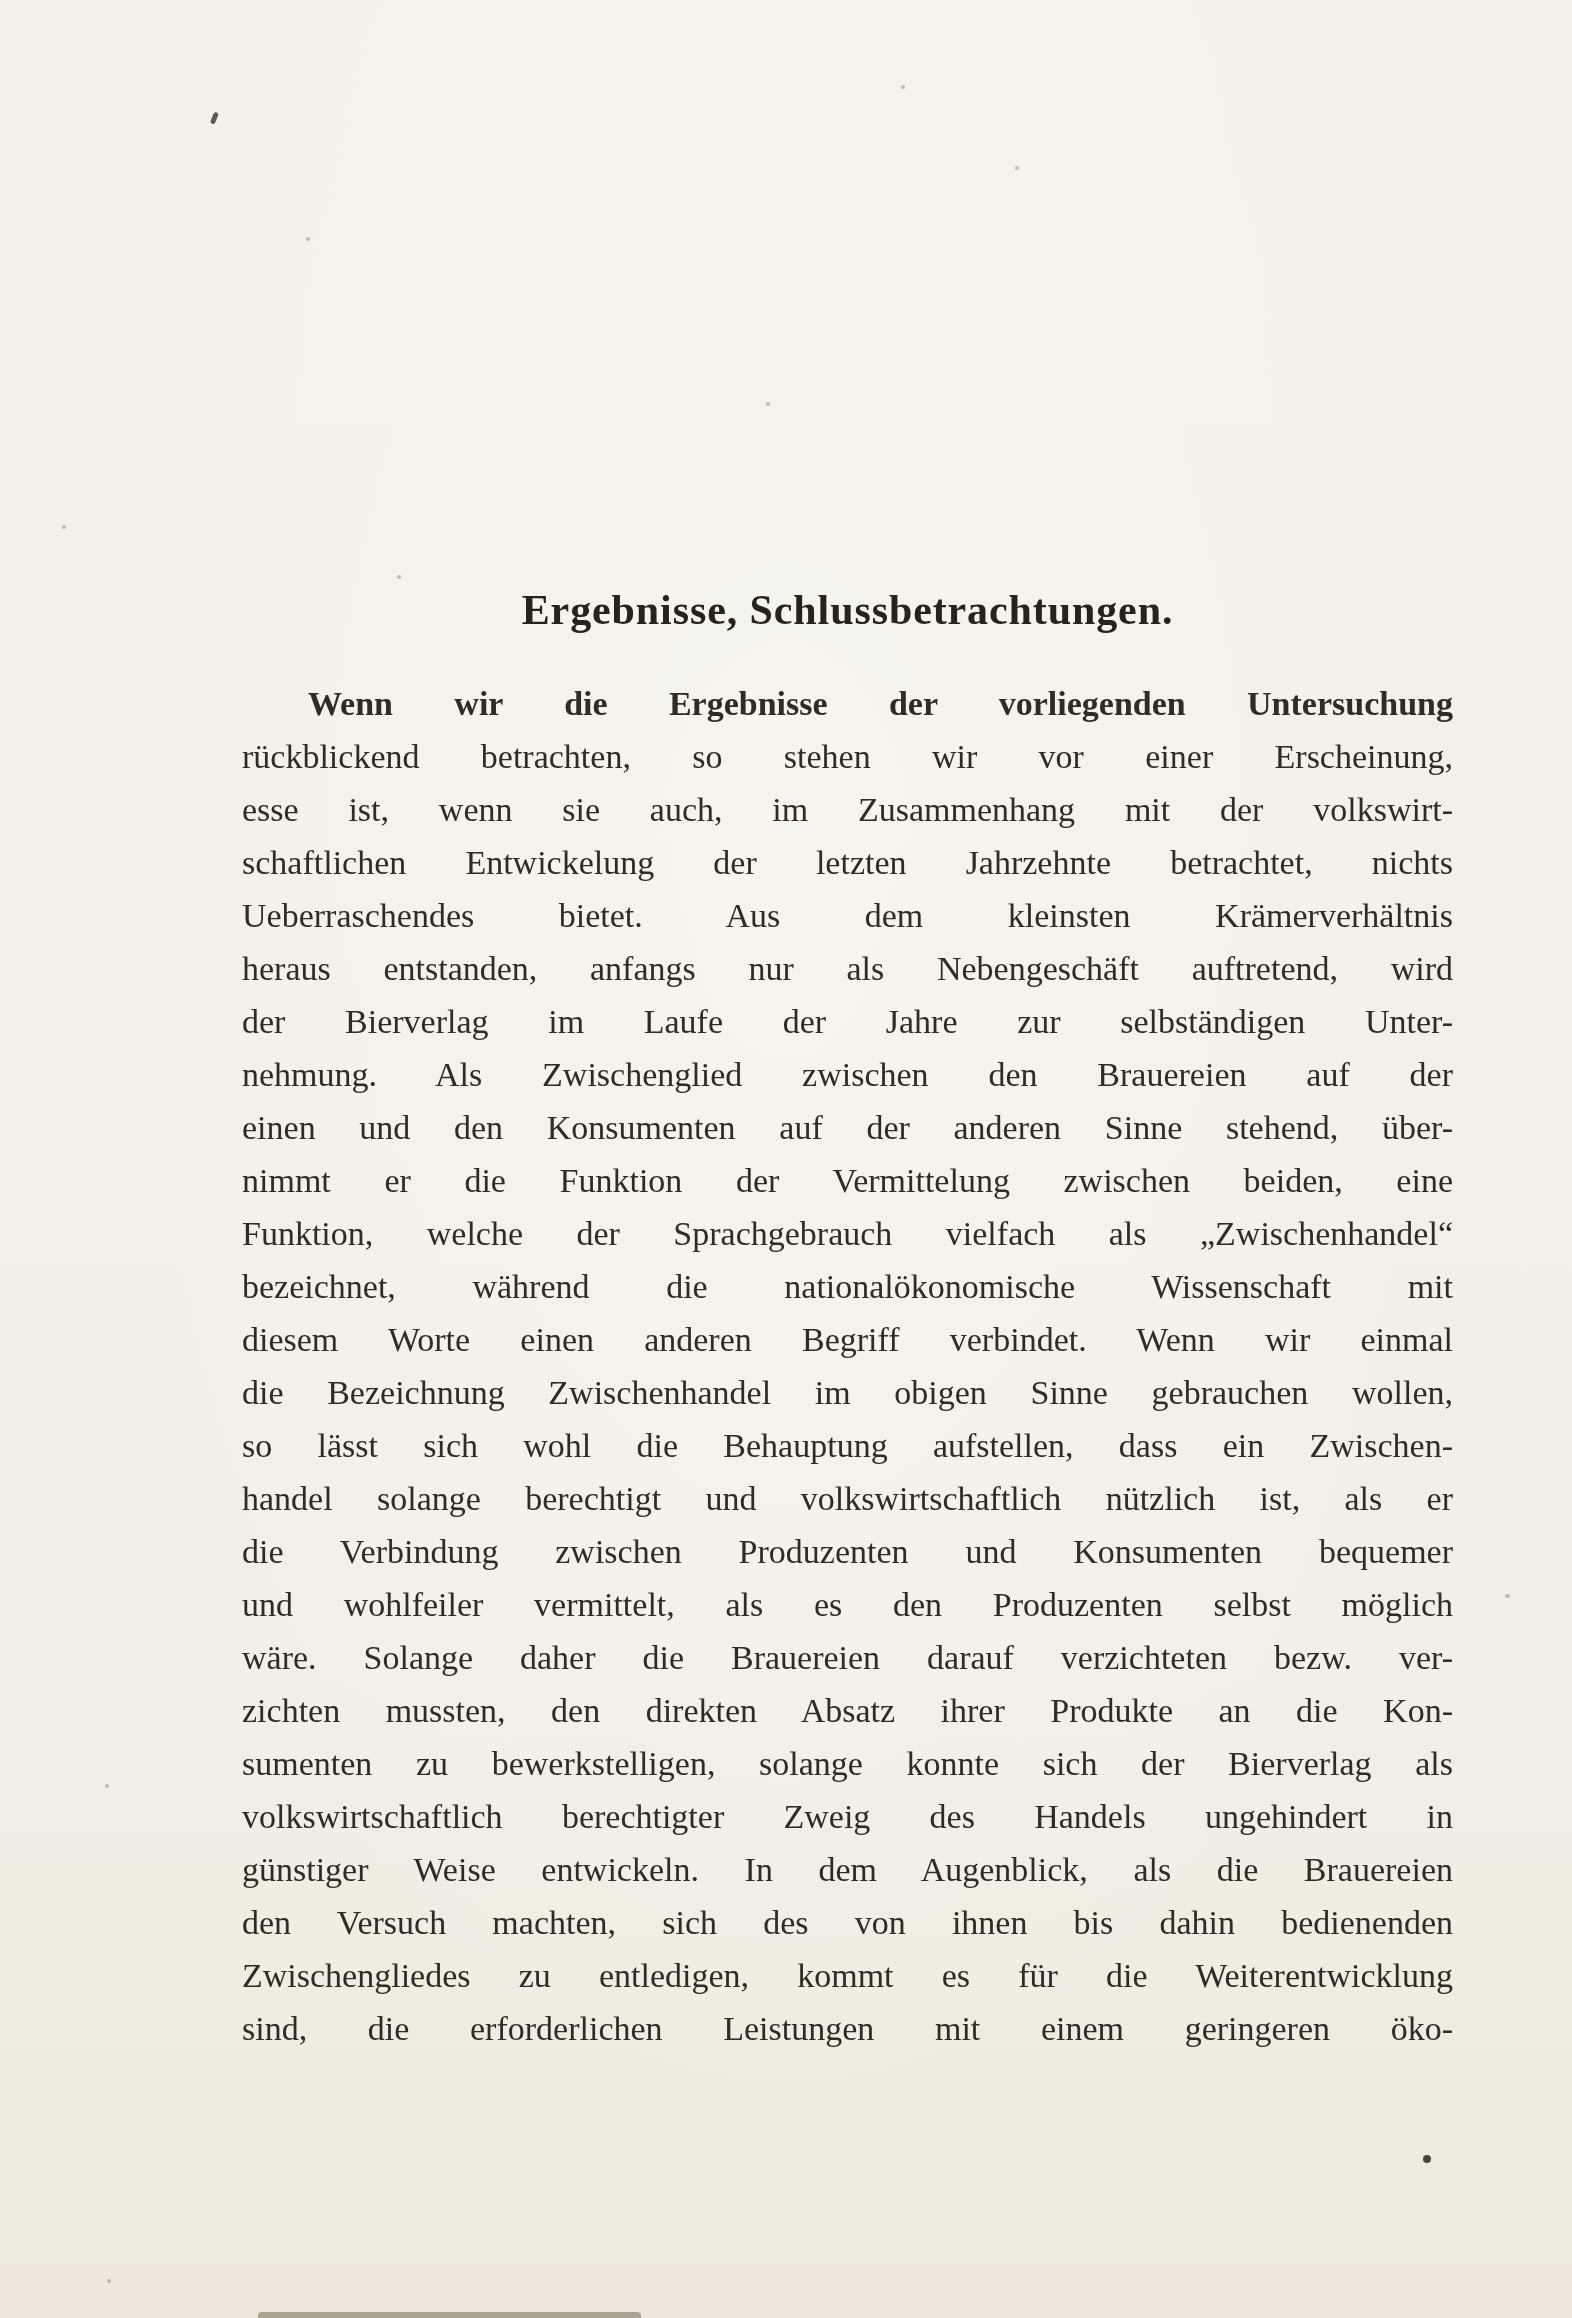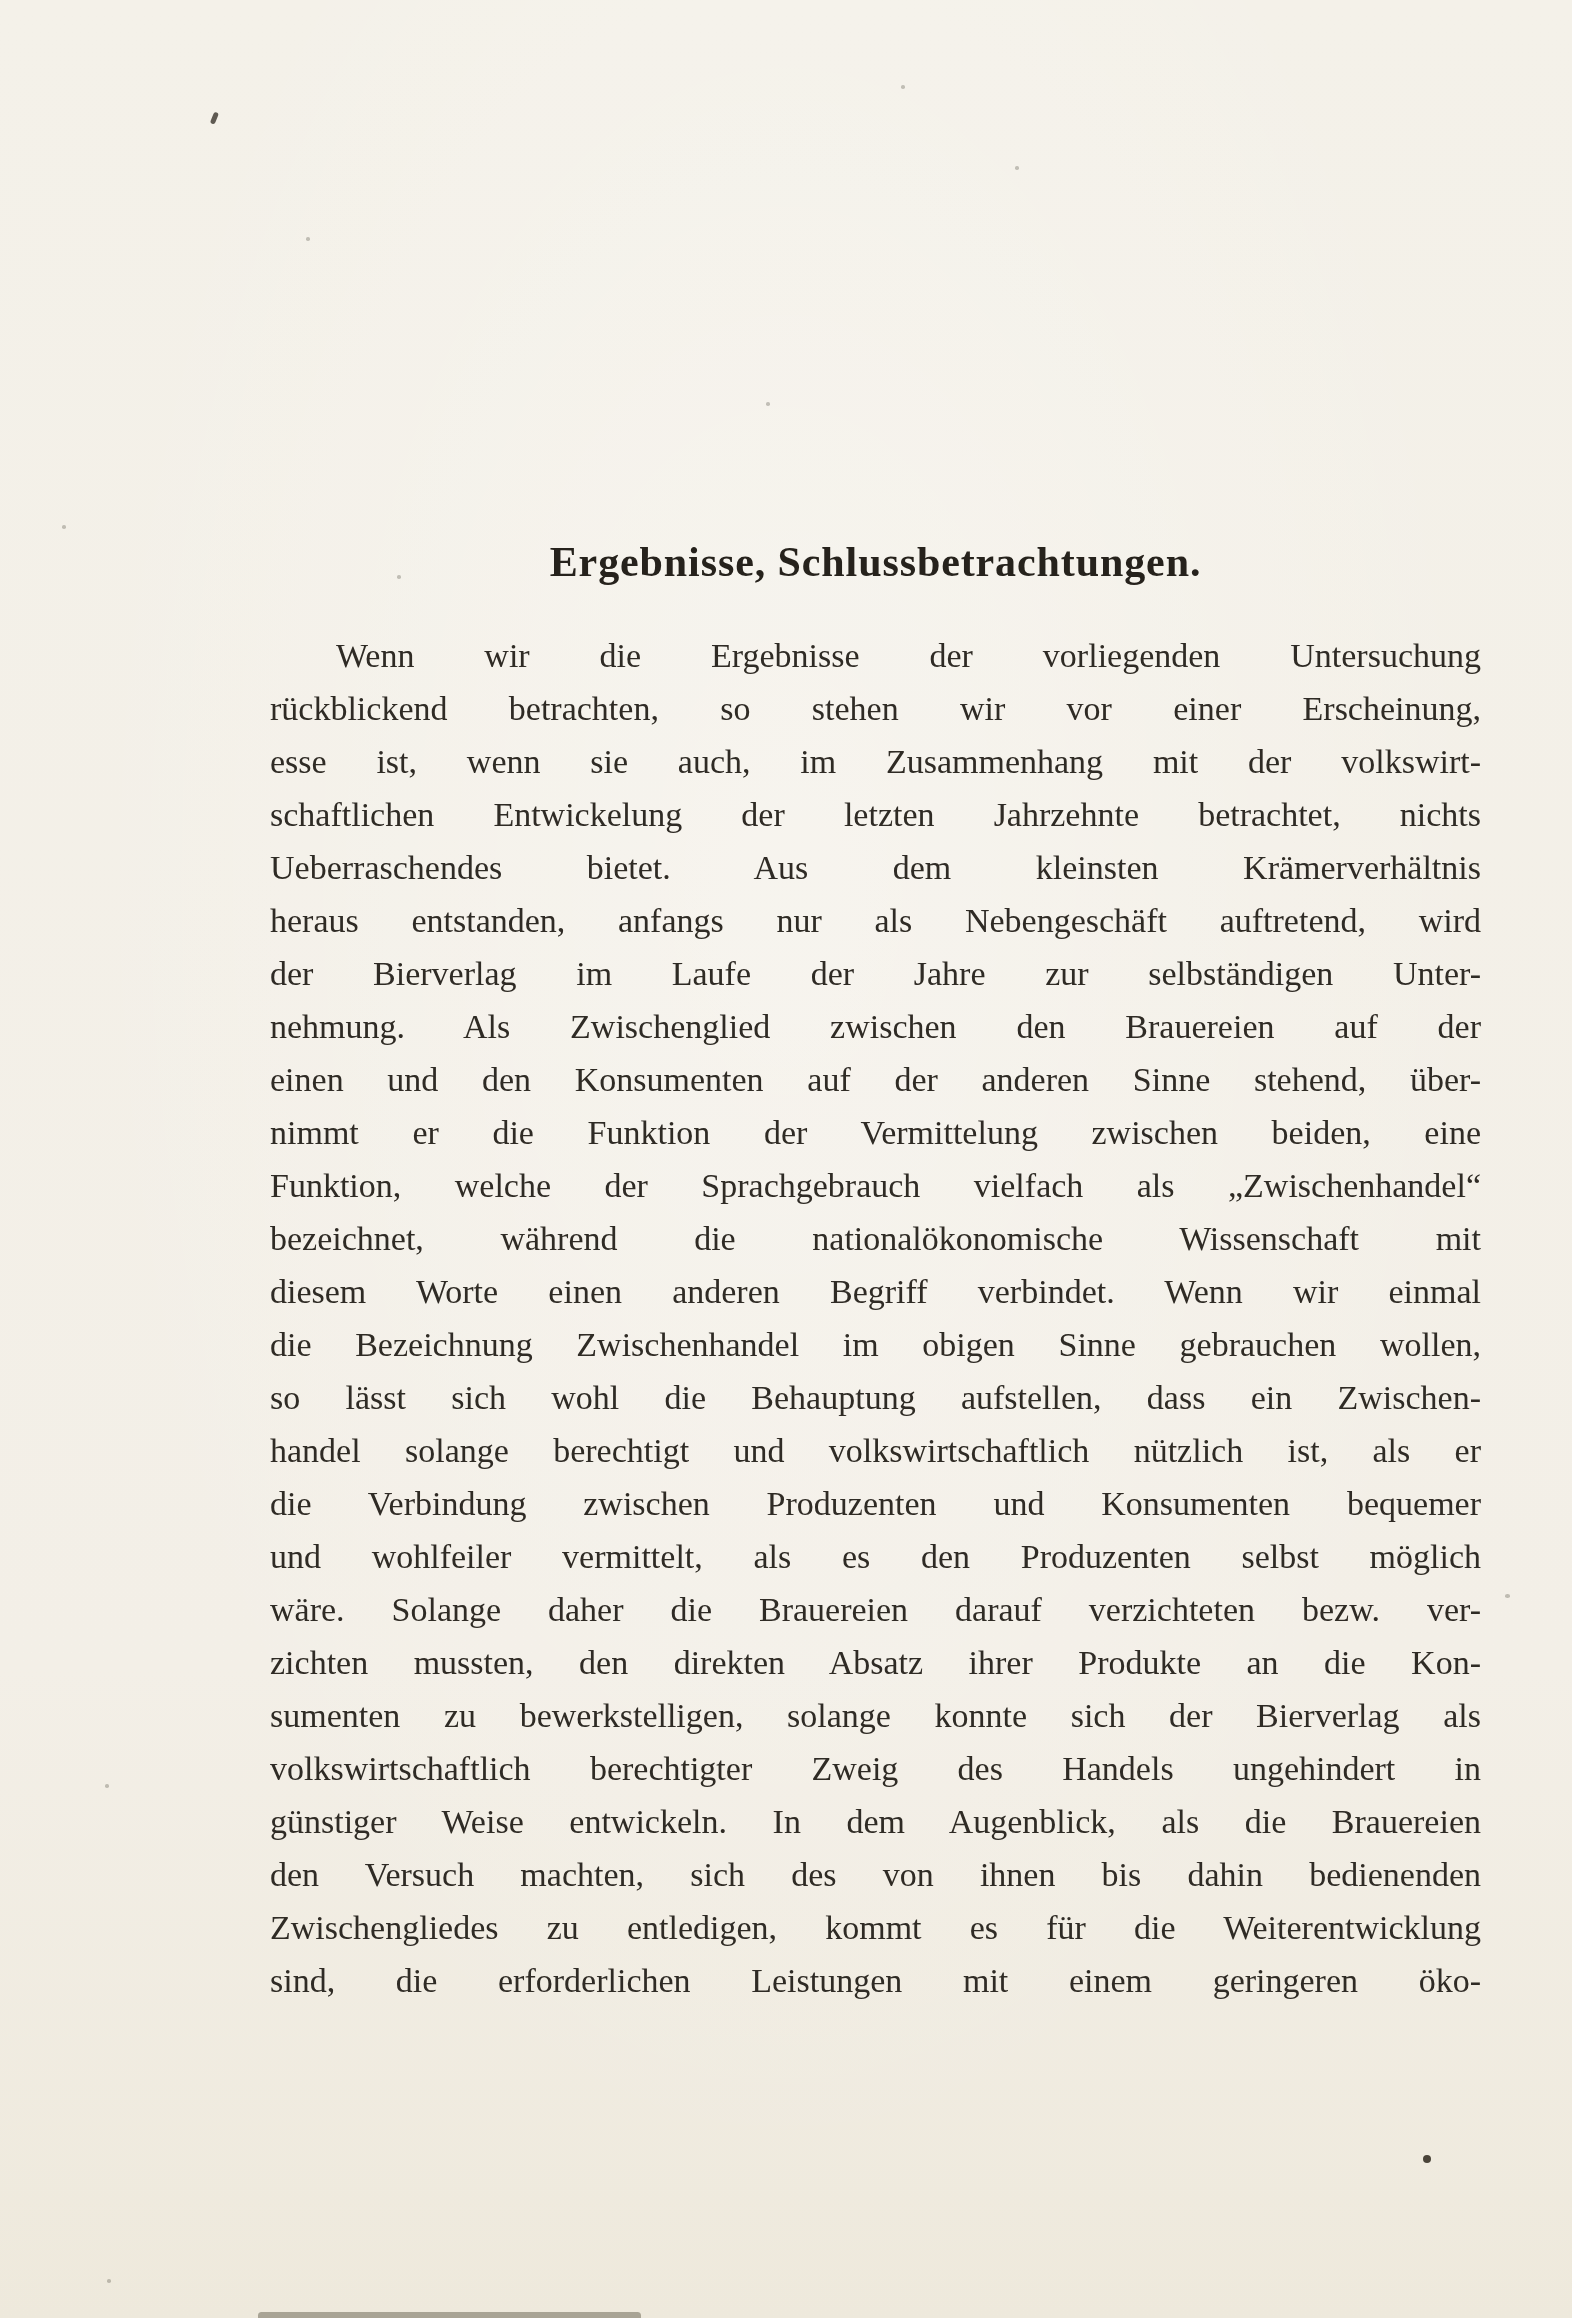--- a/index.html
+++ b/index.html
@@ -18,23 +18,22 @@
   .page {
     position: absolute;
     inset: 0;
     background:
       radial-gradient(ellipse at 50% 38%, rgba(255,255,255,0.28), rgba(255,255,255,0) 65%),
       linear-gradient(180deg, #f4f1e9 0%, #f3efe7 72%, #eee9dc 100%);
   }
   .textblock {
     position: absolute;
     left: 242px;
-    top: 538px;
+    top: 586px;
     width: 1211px;
-    margin-left: 28px;
   }
   .heading {
     margin: 0 0 43px 0;
     font-size: 42px;
     font-weight: bold;
     text-align: center;
     letter-spacing: 0.9px;
     color: #26221c;
   }
   .para {
@@ -43,20 +42,21 @@
   .line {
     height: 53px;
     line-height: 53px;
     text-align: justify;
     text-align-last: justify;
     word-spacing: 1.8px;
     white-space: nowrap;
   }
   .line.first {
     padding-left: 66px;
+    font-weight: bold;
   }
   .speck {
     position: absolute;
     background: #4a4439;
     border-radius: 50%;
   }
   .speck.faint { opacity: 0.3; }
   .apostrophe-mark {
     position: absolute;
     left: 212px;

